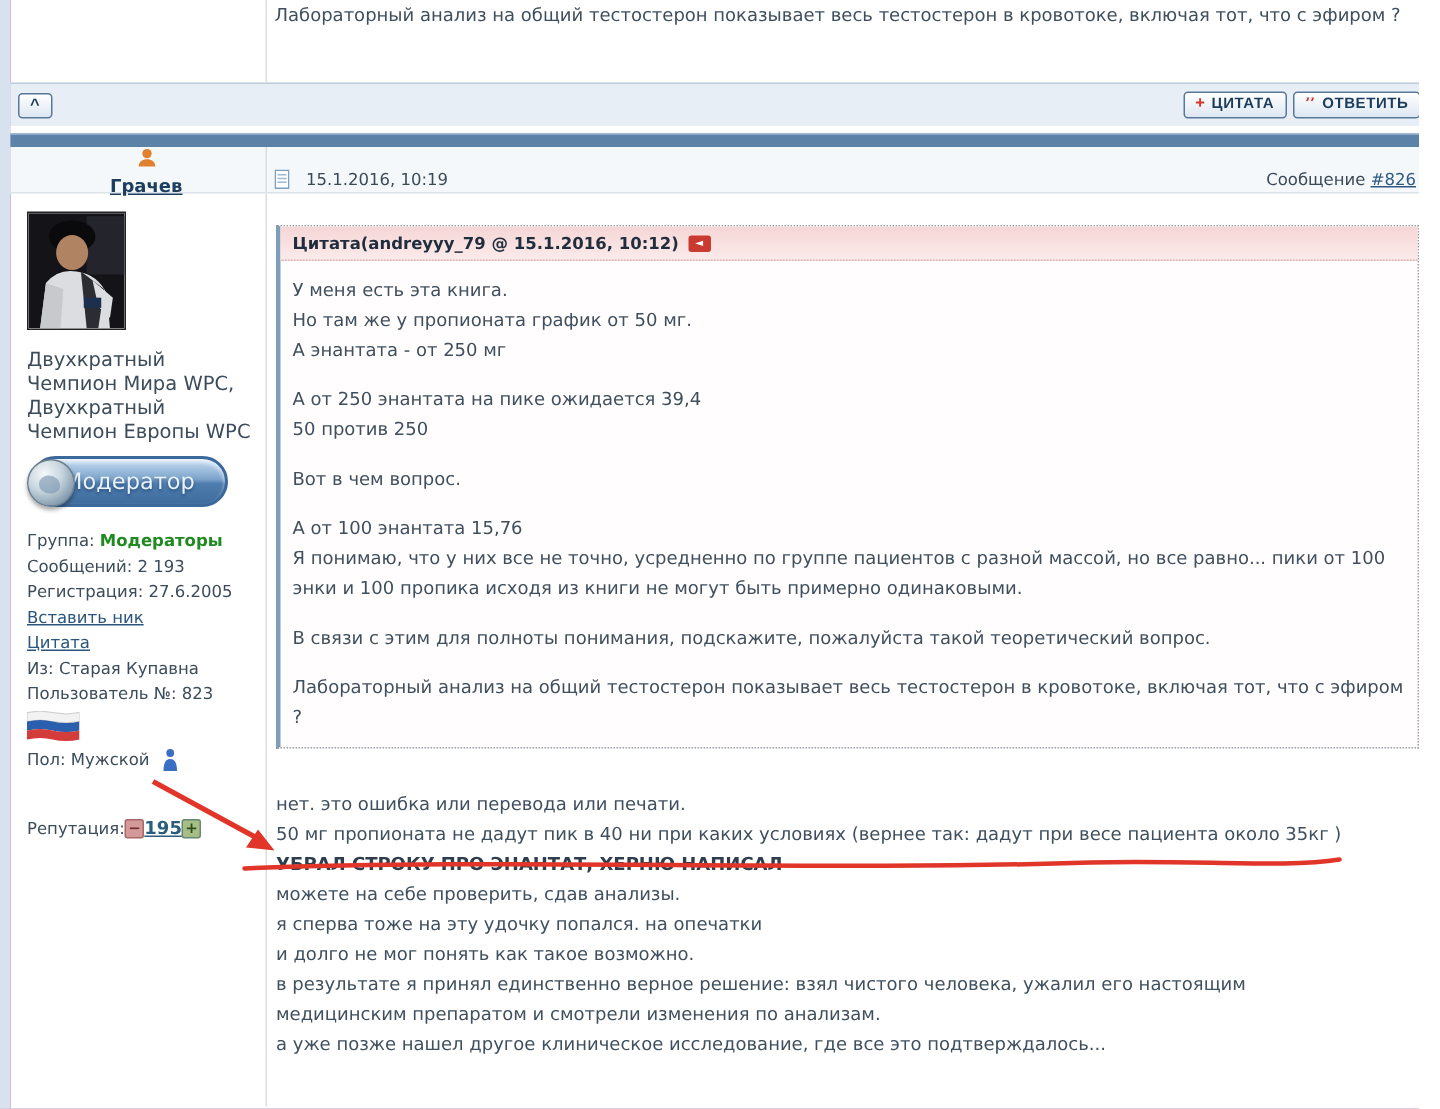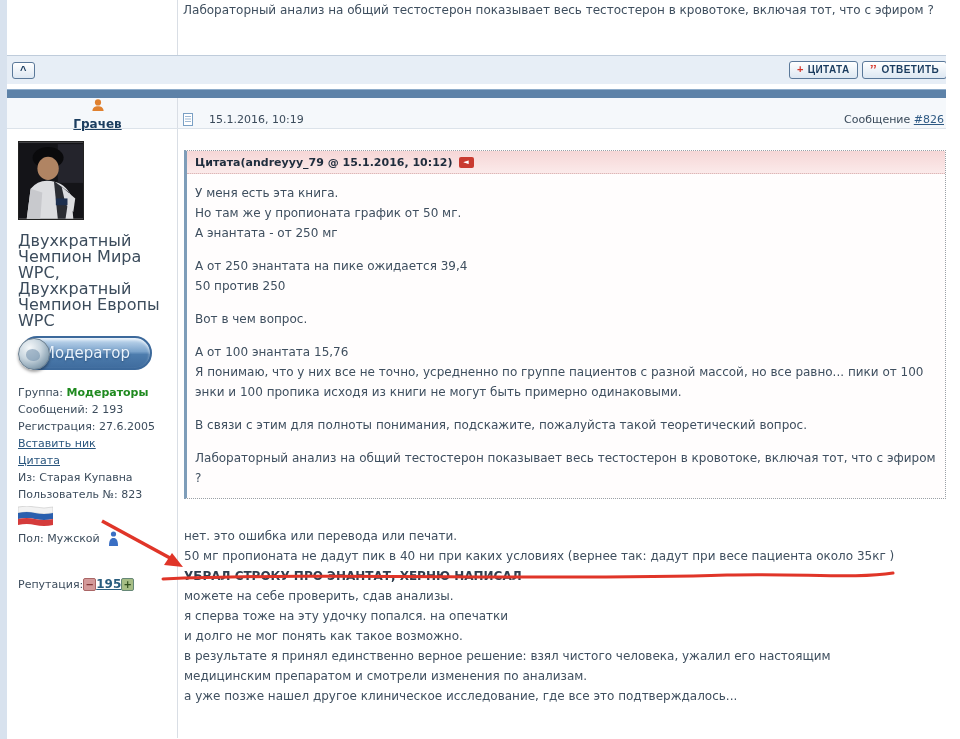--- a/index.html
+++ b/index.html
@@ -25,31 +25,31 @@
   .plus-glyph { font-size:11px; line-height:9px; }
   .quote-glyph { font-size:15px; line-height:8px; height:9px; overflow:hidden; }
   .bar-right { margin-left:auto; display:flex; gap:4px; }
 
   .white-gap { height:5px; background:#fff; }
   .blue-bar { height:9px; background:#5d82a8; border-top:1px solid #8fadcb; }
 
   
   .post-header { height:31px; background:#f5f8fb; border-bottom:1px solid #dce3ea; }
   .post-header .cell-left { display:flex; align-items:center; padding-left:11px; gap:5px;flex-direction:column; }
-  .post-header .cell-body { display:flex; align-items:center; padding:0 8px 0 5px; gap:16px;margin-top:13px; }
+  .post-header .cell-body { display:flex; align-items:center; padding:0 8px 0 5px; gap:11px;margin-top:13px; }
   .author-link { font-size:12px; font-weight:bold; color:#1c3e60; text-decoration:underline; cursor:pointer; }
   .post-date { font-size:11px; color:#3a4a5a; }
   .msg-right { margin-left:auto; font-size:11px; color:#3a4a5a; }
   .msg-link { color:#2f5a84; text-decoration:underline; cursor:pointer; }
 
   
   .post-content { position:relative; height:609px; overflow:hidden; }
   .sidebar { padding:12px 8px 0 11px; font-size:11px; line-height:17px; color:#3c4c5c; }
   .avatar { width:66px; height:79px; display:block; border:1px solid #222; }
-  .member-title { margin-top:13px; width:152px; font-size:16px; line-height:16px; }
+  .member-title { margin-top:13px; width:152px; font-size:13px; line-height:16px; }
   .mod-badge { position:relative; margin-top:7px; margin-left:2px; width:132px; height:34px; border-radius:17px; background:linear-gradient(#c9def2,#7ba3cb 45%,#4d7cad 55%,#3f6c9e); border:2px solid #3c699b; box-shadow:inset 0 2px 3px rgba(255,255,255,.7); display:flex; align-items:center; justify-content:center; }
   .mod-badge-label { color:#eaf3fc; font-size:15px; text-shadow:0 1px 2px rgba(20,50,90,.55); }
   .globe-icon { position:absolute; left:-4px; top:0; width:32px; height:32px; border-radius:50%; background:radial-gradient(circle at 35% 30%, #f5f8fa, #c9d6df 40%, #8aa2b3 72%, #5d7487); border:1px solid #6b7f90; box-shadow:0 2px 3px rgba(0,0,0,.35); }
   .globe-icon:after { content:""; position:absolute; left:7px; top:10px; width:14px; height:12px; border-radius:50% 60% 45% 55%; background:rgba(110,140,170,.55); }
   .info-block { margin-top:14px; }
   .info-line { min-height:17px; }
   .green-bold { color:#1f8a1f; font-weight:bold; }
   .side-link { display:block; color:#2a567e; text-decoration:underline; cursor:pointer; min-height:17px; }
   .flag { margin:3px 0 4px; display:block; }
   .gender-line { display:flex; align-items:center; gap:8px; }

